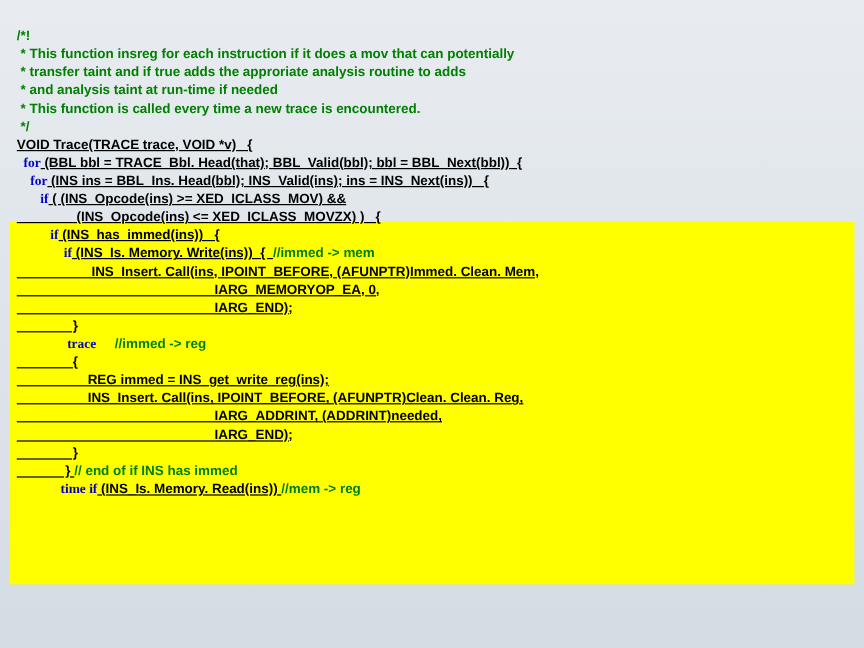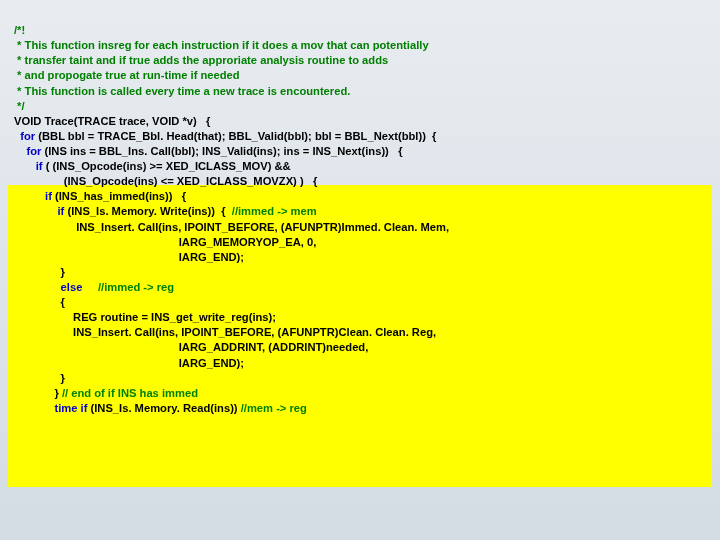--- a/index.html
+++ b/index.html
@@ -19,58 +19,58 @@
   .slide {
     padding: 8px 12px 0 14px;
     position: relative;
     width: 694px;
     height: 532px;
   }
   .code {
     white-space: pre;
   }
   .cmt { color: #008000; }
-  .kw  { color: #0000c8; }
-  .txt { color: #000000; }
+  .kw  { color: #0000c8; font-family: Liberation Serif, serif; }
+  .txt { color: #000000; text-decoration: underline; }
   .highlight {
     position: absolute;
     background: #ffff00;
     left: 8px;
     right: 8px;
     z-index: 0;
   }
   .hl1 { top: 185px; height: 302px; }
   .content { position: relative; z-index: 1; }
 </style>
 </head>
 <body>
 
 <div class="slide">
   <div class="highlight hl1"></div>
   <div class="content code">
 <span class="cmt">/*!</span>
 <span class="cmt"> * This function insreg for each instruction if it does a mov that can potentially</span>
 <span class="cmt"> * transfer taint and if true adds the approriate analysis routine to adds</span>
-<span class="cmt"> * and propogate true at run-time if needed</span>
+<span class="cmt"> * and analysis taint at run-time if needed</span>
 <span class="cmt"> * This function is called every time a new trace is encountered.</span>
 <span class="cmt"> */</span>
 <span class="txt">VOID Trace(TRACE trace, VOID *v)   {</span>
 <span class="kw">  for</span><span class="txt"> (BBL bbl = TRACE_Bbl. Head(that); BBL_Valid(bbl); bbl = BBL_Next(bbl))  {</span>
-<span class="kw">    for</span><span class="txt"> (INS ins = BBL_Ins. Call(bbl); INS_Valid(ins); ins = INS_Next(ins))   {</span>
+<span class="kw">    for</span><span class="txt"> (INS ins = BBL_Ins. Head(bbl); INS_Valid(ins); ins = INS_Next(ins))   {</span>
 <span class="kw">       if</span><span class="txt"> ( (INS_Opcode(ins) &gt;= XED_ICLASS_MOV) &amp;&amp;</span>
 <span class="txt">                (INS_Opcode(ins) &lt;= XED_ICLASS_MOVZX) )   {</span>
 <span class="kw">          if</span><span class="txt"> (INS_has_immed(ins))   {</span>
 <span class="kw">              if</span><span class="txt"> (INS_Is. Memory. Write(ins))  {  </span><span class="cmt">//immed -&gt; mem</span>
 <span class="txt">                    INS_Insert. Call(ins, IPOINT_BEFORE, (AFUNPTR)Immed. Clean. Mem,</span>
 <span class="txt">                                                     IARG_MEMORYOP_EA, 0,</span>
 <span class="txt">                                                     IARG_END);</span>
 <span class="txt">               }</span>
-<span class="kw">               else</span><span class="cmt">     //immed -&gt; reg</span>
+<span class="kw">               trace</span><span class="cmt">     //immed -&gt; reg</span>
 <span class="txt">               {</span>
-<span class="txt">                   REG routine = INS_get_write_reg(ins);</span>
+<span class="txt">                   REG immed = INS_get_write_reg(ins);</span>
 <span class="txt">                   INS_Insert. Call(ins, IPOINT_BEFORE, (AFUNPTR)Clean. Clean. Reg,</span>
 <span class="txt">                                                     IARG_ADDRINT, (ADDRINT)needed,</span>
 <span class="txt">                                                     IARG_END);</span>
 <span class="txt">               }</span>
 <span class="txt">             } </span><span class="cmt">// end of if INS has immed</span>
 <span class="kw">             time if</span><span class="txt"> (INS_Is. Memory. Read(ins)) </span><span class="cmt">//mem -&gt; reg</span>
   </div>
 </div>
 
 </body></html>

